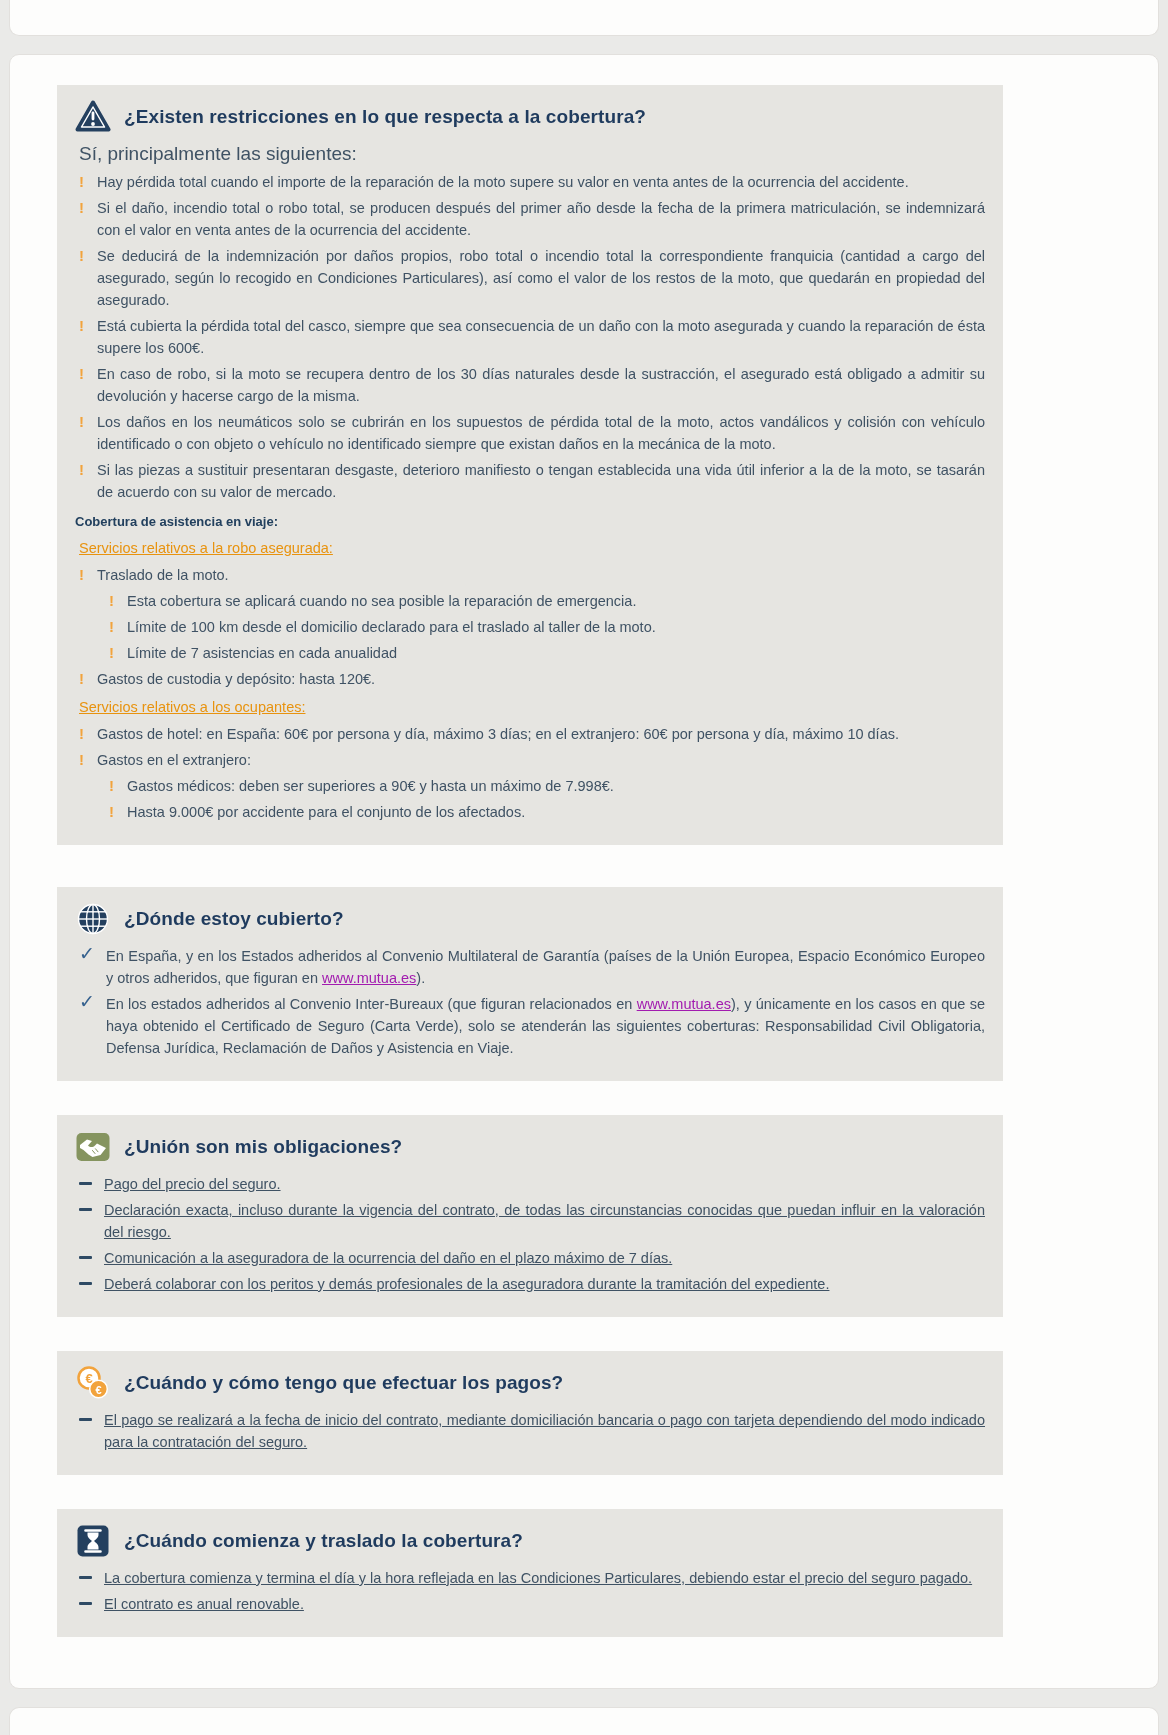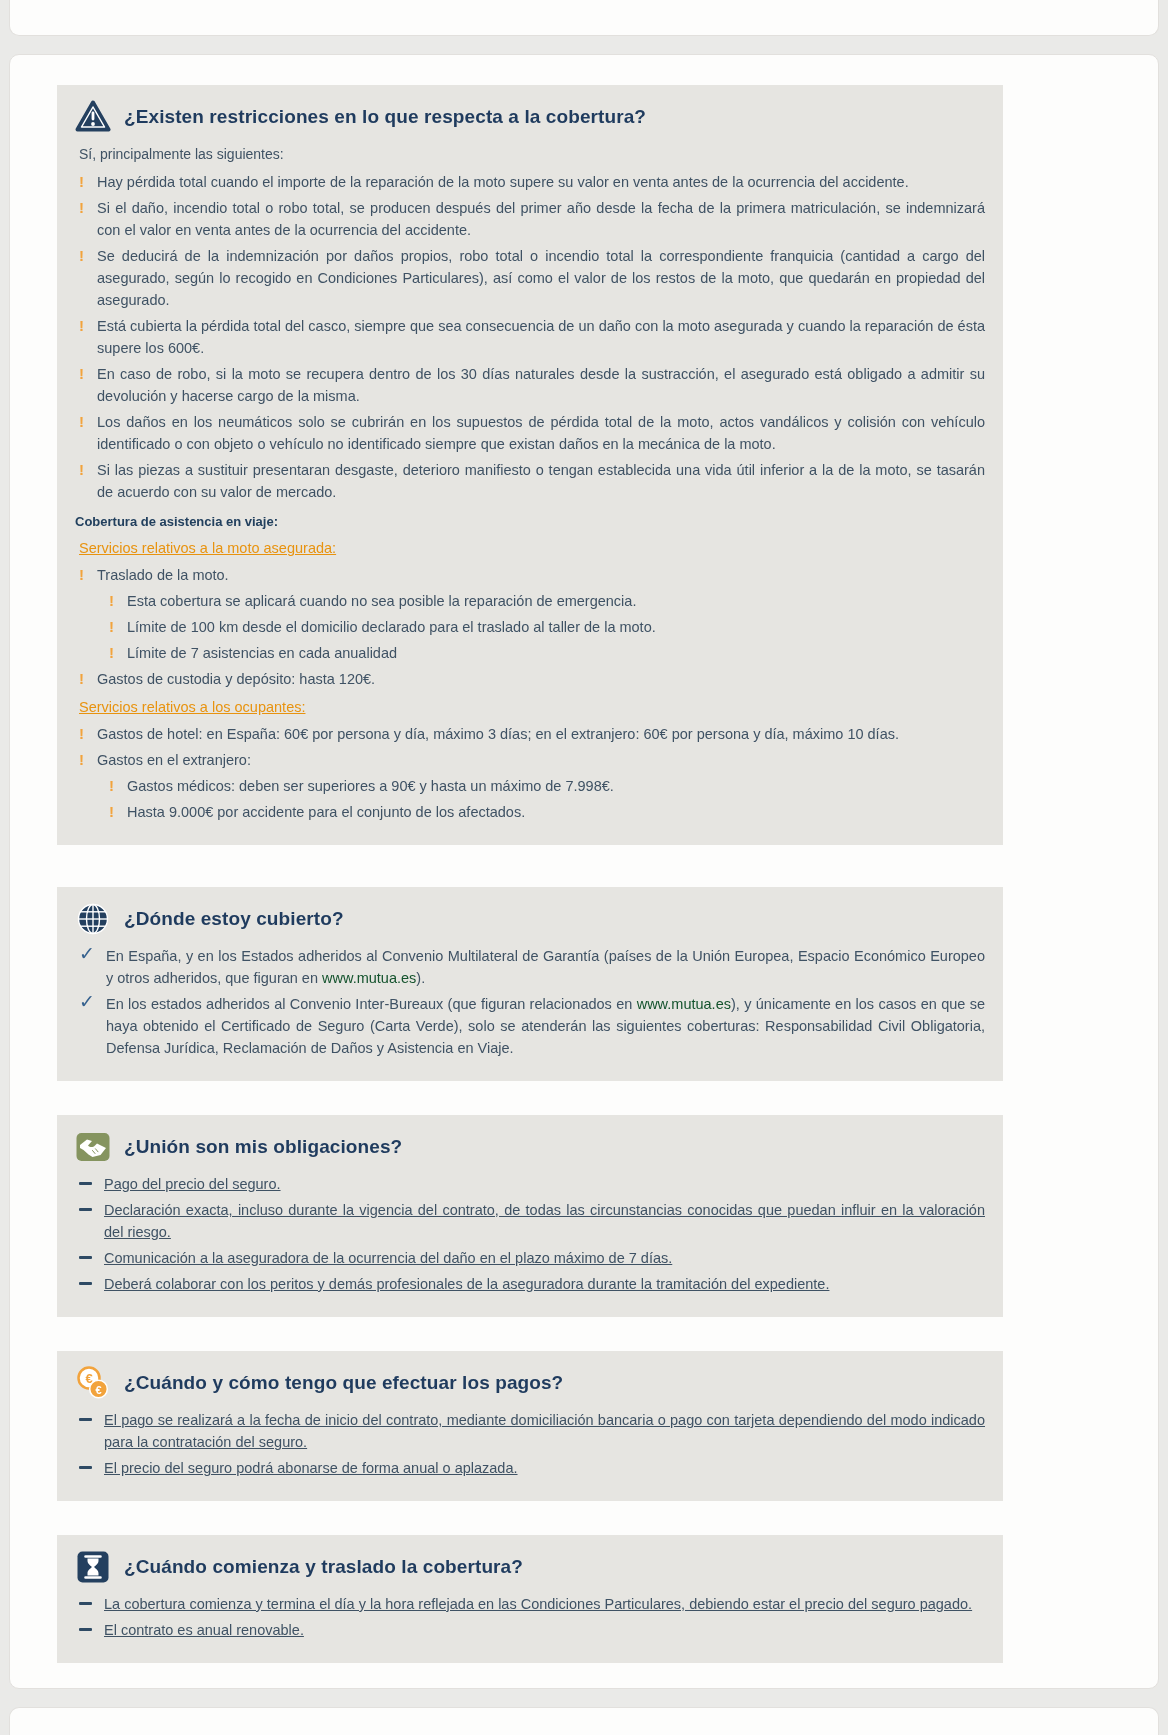--- a/index.html
+++ b/index.html
@@ -43,21 +43,21 @@
   .sec-title {
     margin: 0;
     font-size: 19px;
     font-weight: bold;
     color: #1f3b5e;
     letter-spacing: 0.1px;
   }
 
   .intro {
     margin: 4px 0 6px 4px;
-    font-size: 14px;
+    font-size: 19px;
     line-height: 22px;
   }
 
   .item { display: flex; gap: 9px; margin: 4px 0; padding-left: 4px; }
   .item .txt {
     flex: 1;
     font-size: 14.5px;
     line-height: 22px;
     text-align: justify;
   }
@@ -100,21 +100,22 @@
   .svc-link {
     display: inline-block;
     margin: 3px 0 2px 4px;
     color: #e8930f;
     text-decoration: underline;
     font-size: 14.5px;
     line-height: 20px;
     cursor: pointer;
   }
   .url-link {
-    color: #14532d;
+    color: #a21caf;
+    text-decoration: underline;
     cursor: pointer;
   }
 </style>
 </head>
 <body>
 
 <div class="canvas">
 
   <div class="page-strip strip-top"></div>
   <div class="page-gap"></div>
@@ -159,21 +160,21 @@
         <span class="mark-excl">!</span>
         <span class="txt">Los daños en los neumáticos solo se cubrirán en los supuestos de pérdida total de la moto, actos vandálicos y colisión con vehículo identificado o con objeto o vehículo no identificado siempre que existan daños en la mecánica de la moto.</span>
       </div>
       <div class="item">
         <span class="mark-excl">!</span>
         <span class="txt">Si las piezas a sustituir presentaran desgaste, deterioro manifiesto o tengan establecida una vida útil inferior a la de la moto, se tasarán de acuerdo con su valor de mercado.</span>
       </div>
 
       <h3 class="subhead">Cobertura de asistencia en viaje:</h3>
 
-      <a class="svc-link">Servicios relativos a la moto asegurada:</a>
+      <a class="svc-link">Servicios relativos a la robo asegurada:</a>
 
       <div class="item">
         <span class="mark-excl">!</span>
         <span class="txt">Traslado de la moto.</span>
       </div>
       <div class="item lvl2">
         <span class="mark-excl">!</span>
         <span class="txt">Esta cobertura se aplicará cuando no sea posible la reparación de emergencia.</span>
       </div>
       <div class="item lvl2">
@@ -280,24 +281,20 @@
             <text x="23.5" y="28.5" text-anchor="middle" font-size="11" font-weight="bold" fill="#ffffff" font-family="Liberation Sans, sans-serif">€</text>
           </svg>
         </span>
         <h2 class="sec-title">¿Cuándo y cómo tengo que efectuar los pagos?</h2>
       </div>
 
       <div class="item dash">
         <span class="mark-dash"></span>
         <span class="txt">El pago se realizará a la fecha de inicio del contrato, mediante domiciliación bancaria o pago con tarjeta dependiendo del modo indicado para la contratación del seguro.</span>
       </div>
-      <div class="item dash">
-        <span class="mark-dash"></span>
-        <span class="txt">El precio del seguro podrá abonarse de forma anual o aplazada.</span>
-      </div>
     </section>
 
     <section class="box">
       <div class="sec-header">
         <span class="icon">
           <svg width="36" height="36" viewBox="0 0 36 36">
             <rect x="2.5" y="2.5" width="31" height="31" rx="5" fill="#24405f"></rect>
             <path d="M10.5 7.5 h15 M10.5 28.5 h15" stroke="#ffffff" stroke-width="2.6" stroke-linecap="round" fill="none"></path>
             <path d="M12.5 9.5 h11 v2.2 c0 2.9 -2.6 4.4 -4.4 6.3 1.8 1.9 4.4 3.4 4.4 6.3 V26.5 h-11 v-2.2 c0 -2.9 2.6 -4.4 4.4 -6.3 -1.8 -1.9 -4.4 -3.4 -4.4 -6.3 z" fill="#ffffff"></path>
           </svg>

